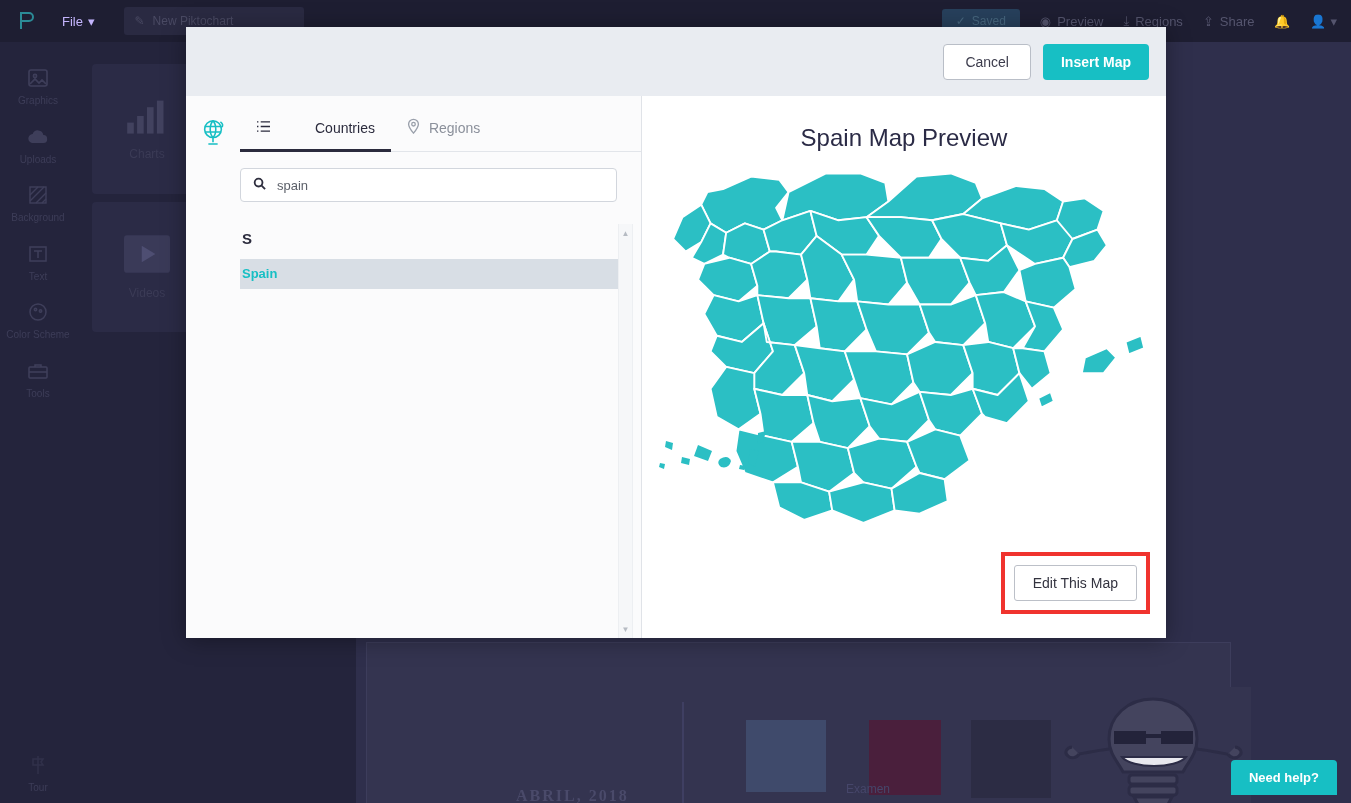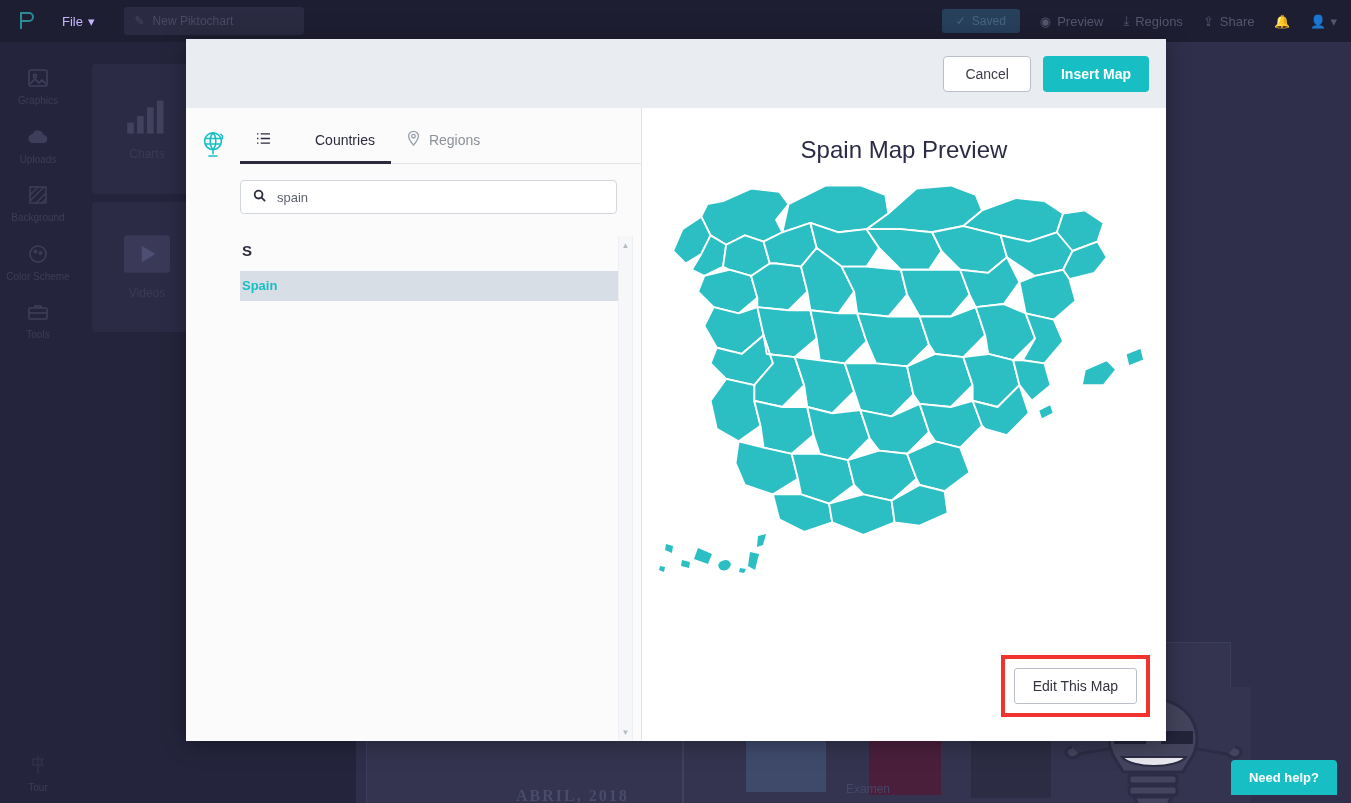--- a/index.html
+++ b/index.html
@@ -86,23 +86,23 @@
   .bulb-wrap { position: absolute; left: 700px; top: 645px; width: 195px; height: 140px; background: #343450; }
 
   .need-help {
     position: absolute; right: 14px; bottom: 8px; background: #17bfc4;
     color: #fff; font-size: 13px; font-weight: bold; padding: 10px 18px;
     border-radius: 4px 4px 0 0;
   }
 
   
   .modal {
-    position: absolute; left: 186px; top: 27px; width: 980px; height: 702px;
+    position: absolute; left: 186px; top: 27px; width: 980px; height: 611px;
     background: #5eead4; box-shadow: 0 2px 22px rgba(0,0,0,.35); z-index: 10;
-    display: flex; flex-direction: column; margin-top: 12px;
+    display: flex; flex-direction: column;
   }
   .modal-header {
     height: 69px; background: #e9ecf1; flex: none;
     display: flex; align-items: center; justify-content: flex-end;
     padding-right: 17px; gap: 12px;
   }
   .btn-cancel {
     background: #fff; border: 1px solid #b9bec7; border-radius: 4px;
     padding: 9px 21px; font-size: 14px; color: #3c3c4c; cursor: pointer;
     font-family: inherit;
@@ -240,20 +240,29 @@
       <span>Uploads</span>
     </div>
     <div class="lb-item">
       <span class="lb-icon">
         <svg viewBox="0 0 24 24" width="24" height="24" fill="none" stroke="#555574" stroke-width="1.4">
           <rect x="4" y="4" width="16" height="16"></rect>
             <path d="M4 12l8-8M4 18l14-14M10 20l10-10M16 20l4-4"></path>
         </svg>
       </span>
       <span>Background</span>
+    </div>
+    <div class="lb-item">
+      <span class="lb-icon">
+        <svg viewBox="0 0 24 24" width="24" height="24" fill="none" stroke="#555574" stroke-width="1.5">
+          <rect x="4" y="5" width="16" height="14"></rect>
+            <path d="M8 9h8M12 9v7"></path>
+        </svg>
+      </span>
+      <span>Text</span>
     </div>
     <div class="lb-item">
       <span class="lb-icon">
         <svg viewBox="0 0 24 24" width="24" height="24" fill="none" stroke="#555574" stroke-width="1.5">
           <circle cx="12" cy="12" r="8"></circle>
             <circle cx="9.5" cy="9.5" r="1.2"></circle>
             <circle cx="14.5" cy="11" r="1.2"></circle>
         </svg>
       </span>
       <span>Color Scheme</span>

